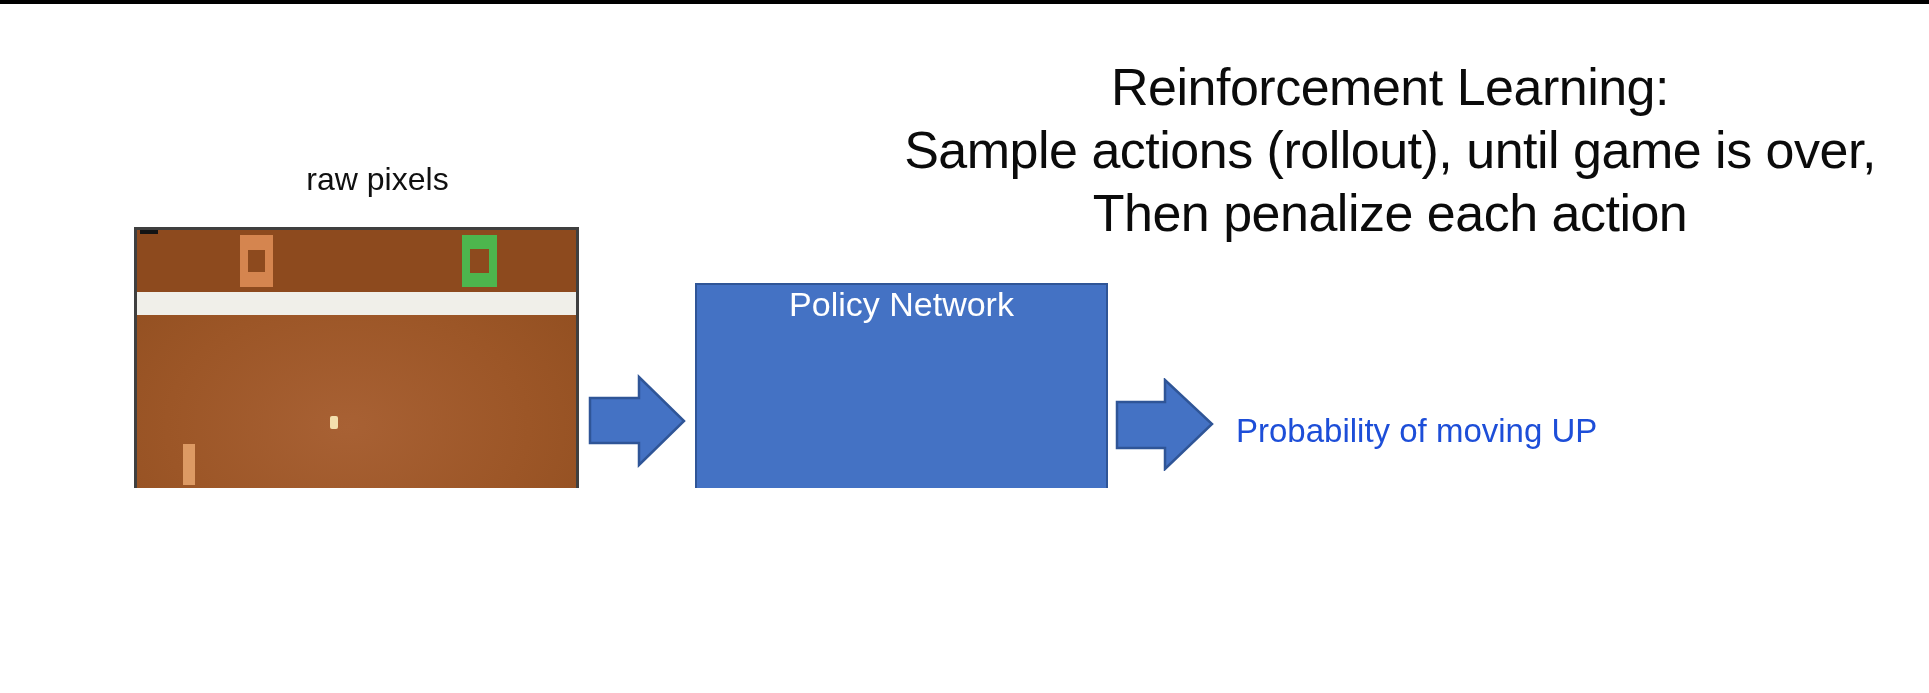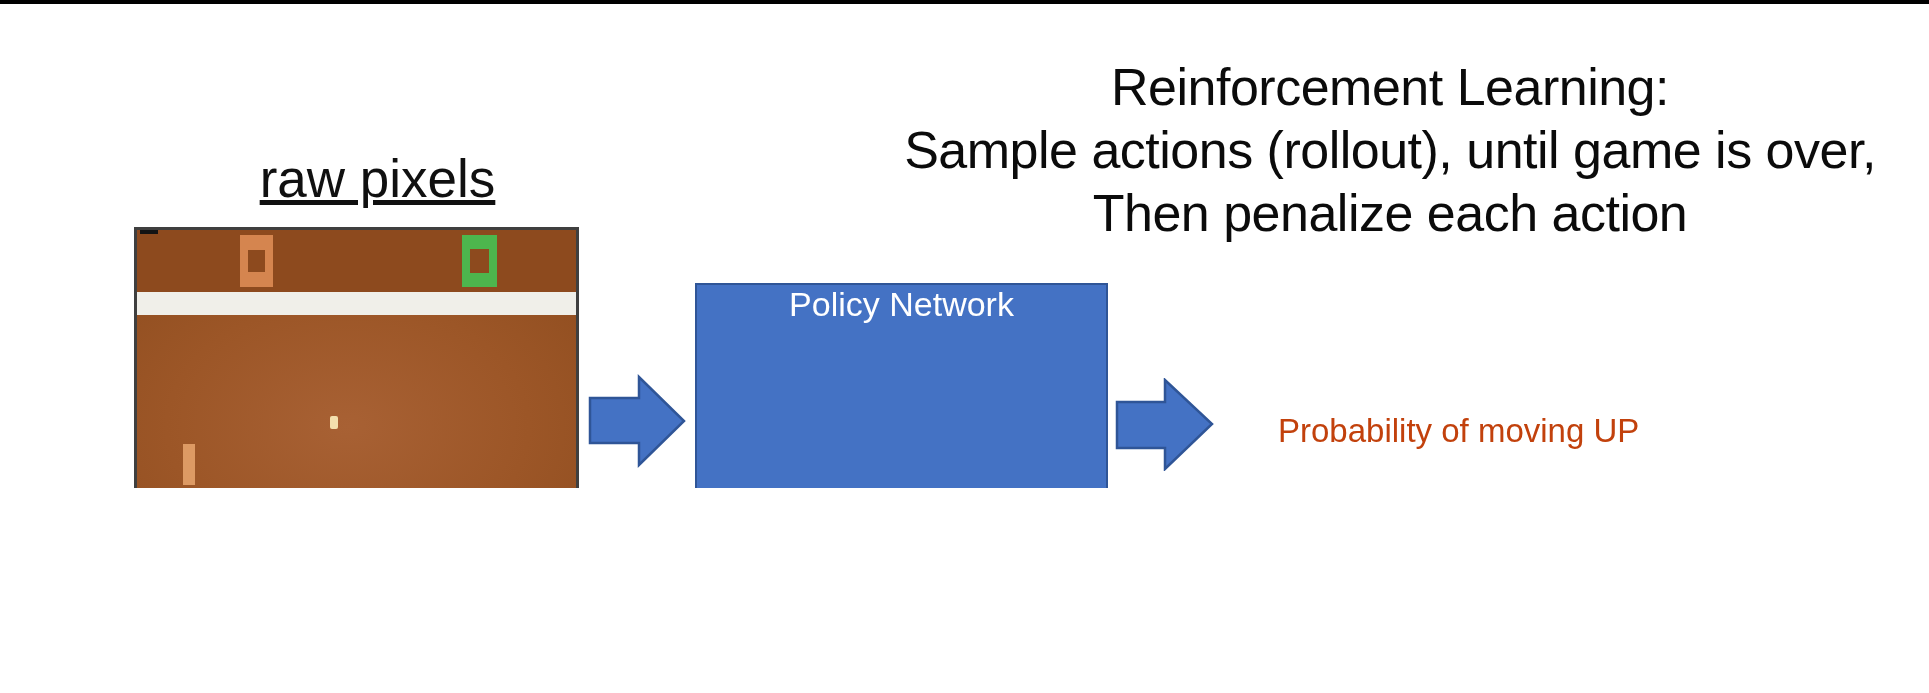--- a/index.html
+++ b/index.html
@@ -14,21 +14,21 @@
   .white-patch{position:absolute;left:133px;top:666px;width:456px;height:27px;background:#ffffff;z-index:2;}
   
   .title{
     position:absolute;left:790px;top:56px;width:1200px;
     text-align:center;color:#0b0b0b;
     font-size:52px;line-height:63px;letter-spacing:-0.5px;font-weight:400;
   }
   
   .raw-label{
     position:absolute;left:155px;top:154px;width:445px;
-    text-align:center;color:#101010;font-size:53px;line-height:50px;text-decoration:underline;
+    text-align:center;color:#101010;font-size:32px;line-height:50px;
   }
   
   .game{
     position:absolute;left:134px;top:227px;width:445px;height:439px;
     border:3px solid var(--border_dark,#3f3f3f);box-sizing:border-box;
     display:flex;flex-direction:column;z-index:3;
   }
   .score-area{position:relative;height:62px;background:var(--score_brown,#8d4a1e);}
   .corner-dash{position:absolute;left:3px;top:0;width:18px;height:4px;background:#141414;}
   .digit{position:absolute;top:5px;box-sizing:border-box;background:transparent;border-style:solid;}
@@ -49,21 +49,21 @@
   .arrow-left{left:588px;top:374px;}
   .arrow-right{left:1115px;top:378px;}
   .policy-box{
     position:absolute;left:695px;top:283px;width:413px;height:282px;box-sizing:border-box;
     background:var(--blue_fill,#4472c4);border:2px solid var(--blue_border,#2f5597);
     display:flex;justify-content:center;
     color:#ffffff;font-size:34px;
   }
   .output-label{
     position:absolute;left:1236px;top:411px;
-    color:#c2410c;font-size:33px;line-height:40px;white-space:nowrap;margin-left:42px;
+    color:#1d4ed8;font-size:33px;line-height:40px;white-space:nowrap;
   }
 </style>
 </head>
 <body>
 
 <div class="canvas">
 
   <div class="bar top"></div>
 
   <div class="title">

